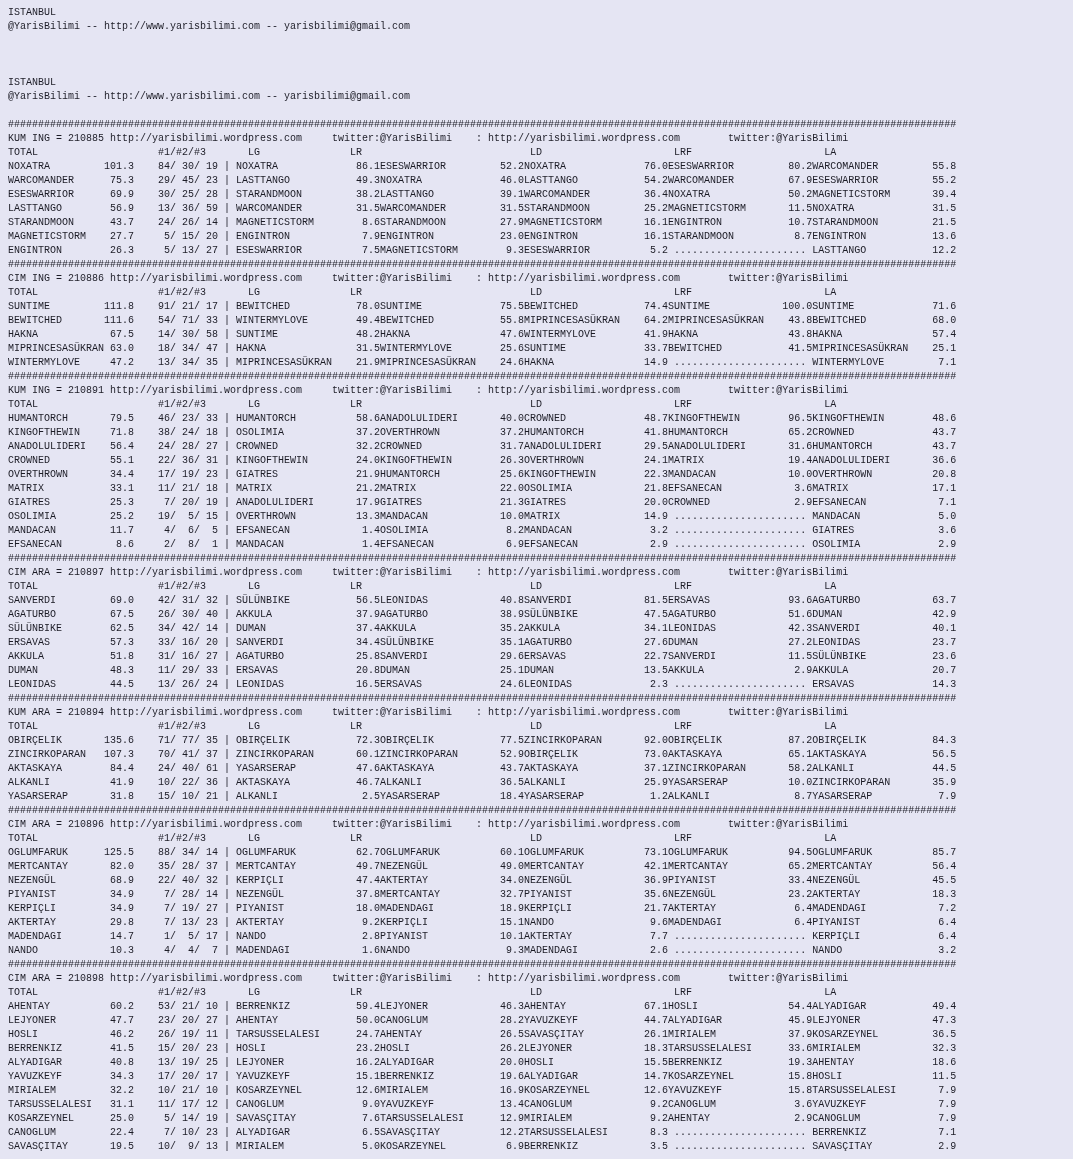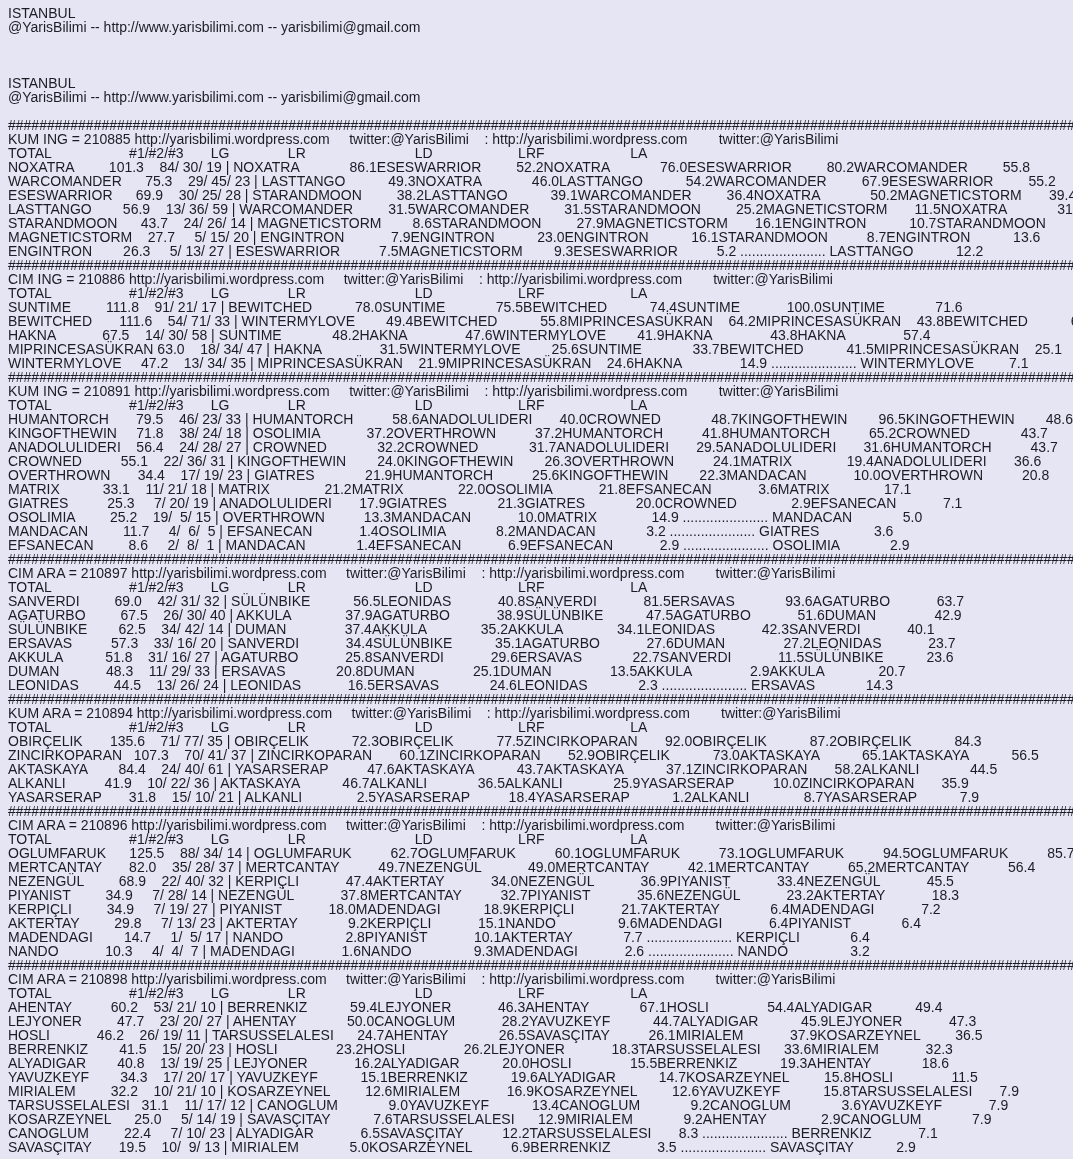--- a/index.html
+++ b/index.html
@@ -7,22 +7,22 @@
     width: 1073px;
     height: 1159px;
     background: #e5e5f3;
     overflow: hidden;
   }
   .screen {
     padding: 6px 0 0 8px;
     color: #1c1c26;
   }
   .mono {
-    font-family: Liberation Sans, sans-serif;
-    font-size: 14px;
+    font-family: Liberation Mono, monospace;
+    font-size: 10px;
     line-height: 14px;
     margin: 0;
     white-space: pre;
   }
   .banner-1 { margin-bottom: 42px; }  
   .banner-2 { margin-bottom: 14px; }  
   .tbl { margin: 0; }
 </style>
 </head>
 <body style="background: rgb(229, 229, 243);">

